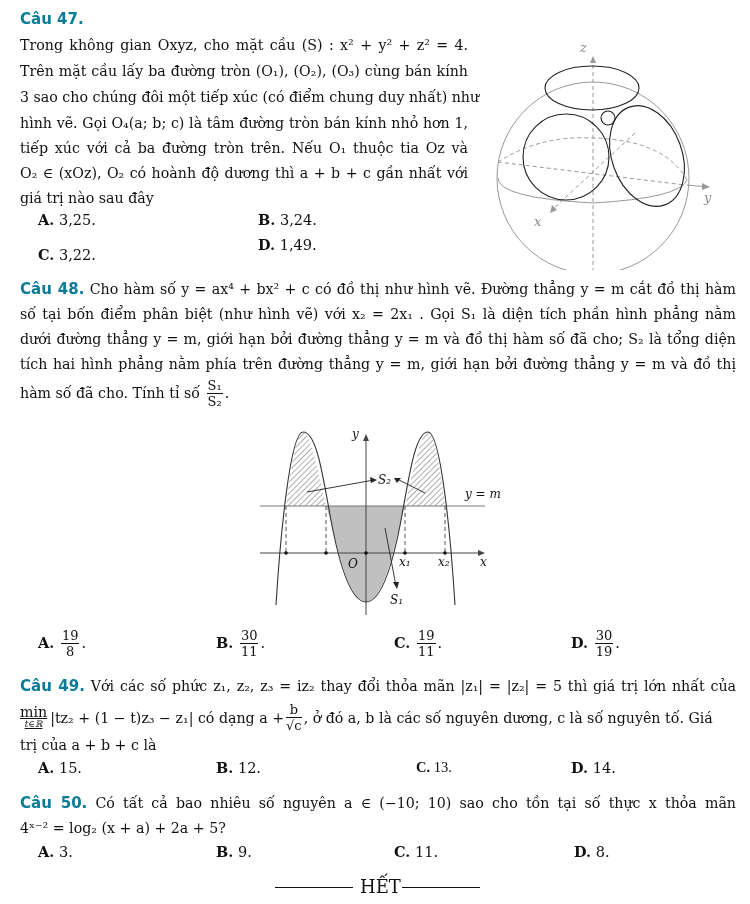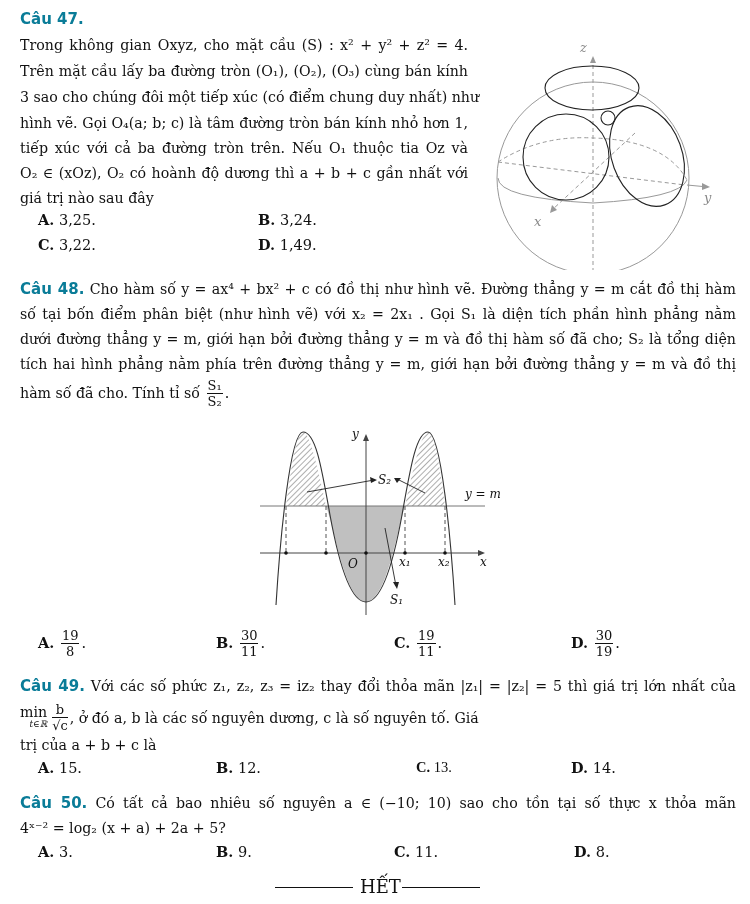--- a/index.html
+++ b/index.html
@@ -24,21 +24,21 @@
 <div class="line just" style="top:32px;width:448px;">Trong không gian Oxyz, cho mặt cầu (S) : x² + y² + z² = 4.</div>
 <div class="line just" style="top:58px;width:448px;">Trên mặt cầu lấy ba đường tròn (O₁), (O₂), (O₃) cùng bán kính</div>
 <div class="line just" style="top:84px;width:448px;">3 sao cho chúng đôi một tiếp xúc (có điểm chung duy nhất) như</div>
 <div class="line just" style="top:110px;width:448px;">hình vẽ. Gọi O₄(a; b; c) là tâm đường tròn bán kính nhỏ hơn 1,</div>
 <div class="line just" style="top:121px;width:448px;margin-top:14px;">tiếp xúc với cả ba đường tròn trên. Nếu O₁ thuộc tia Oz và</div>
 <div class="line just" style="top:160px;width:448px;">O₂ ∈ (xOz), O₂ có hoành độ dương thì a + b + c gần nhất với</div>
 <div class="line" style="top:185px;">giá trị nào sau đây</div>
 
 <div class="opt" style="left:38px;top:211px;"><b>A.</b> <span>3,25.</span></div>
 <div class="opt" style="left:258px;top:211px;"><b>B.</b> <span>3,24.</span></div>
-<div class="opt" style="left:38px;top:236px;"><b>C.</b> <span>3,22.</span></div>
+<div class="opt" style="left:38px;top:246px;"><b>C.</b> <span>3,22.</span></div>
 <div class="opt" style="left:258px;top:236px;"><b>D.</b> <span>1,49.</span></div>
 
 <svg class="abs" style="left:480px;top:30px;" width="260" height="240" viewBox="0 0 260 240">
   <g fill="none" stroke="#999" stroke-width="1">
     <circle cx="113" cy="148" r="96"></circle>
     <path d="M18,148 Q18,168 113,173 Q200,168 207,150"></path>
     <path d="M18,132 Q60,105 113,108 Q185,110 207,150" stroke-dasharray="4,3"></path>
     <line x1="113" y1="28" x2="113" y2="240" stroke-dasharray="4,3"></line>
     <line x1="18" y1="132" x2="205" y2="155" stroke-dasharray="4,3"></line>
     <line x1="155" y1="103" x2="72" y2="180" stroke-dasharray="4,3"></line>
@@ -119,24 +119,25 @@
   </g>
 </svg>
 
 <div class="opt" style="left:38px;top:628px;"><b>A.</b> <span class="frac"><span class="num">19</span><span class="den">8</span></span>.</div>
 <div class="opt" style="left:216px;top:628px;"><b>B.</b> <span class="frac"><span class="num">30</span><span class="den">11</span></span>.</div>
 <div class="opt" style="left:394px;top:628px;"><b>C.</b> <span class="frac"><span class="num">19</span><span class="den">11</span></span>.</div>
 <div class="opt" style="left:571px;top:628px;"><b>D.</b> <span class="frac"><span class="num">30</span><span class="den">19</span></span>.</div>
 
 <div class="line just" style="top:673px;width:716px;"><span class="q-head">Câu 49.</span> <span>Với các số phức z₁, z₂, z₃ = iz₂ thay đổi thỏa mãn |z₁| = |z₂| = 5 thì giá trị lớn nhất của</span></div>
 <div class="line" style="top:702px;width:716px;display:flex;align-items:center;">
-  <span style="display:inline-flex;flex-direction:column;align-items:flex-end;line-height:12px;margin-right:3px;">
+  <span style="display:inline-flex;flex-direction:column;align-items:center;line-height:12px;margin-right:3px;text-decoration:underline;">
     <span>min</span>
     <span style="font-size:9px;font-style:italic;">t∈ℝ</span>
   </span>
+  <span>|tz₂ + (1 − t)z₃ − z₁| có dạng a +</span>
   <span class="frac">
       <span class="num">b</span>
       <span class="den">√c</span>
     </span>
   <span style="flex:1;">, ở đó a, b là các số nguyên dương, c là số nguyên tố. Giá</span>
 </div>
 <div class="line" style="top:732px;">trị của a + b + c là</div>
 
 <div class="opt" style="left:38px;top:759px;"><b>A.</b> <span>15.</span></div>
 <div class="opt" style="left:216px;top:759px;"><b>B.</b> <span>12.</span></div>

